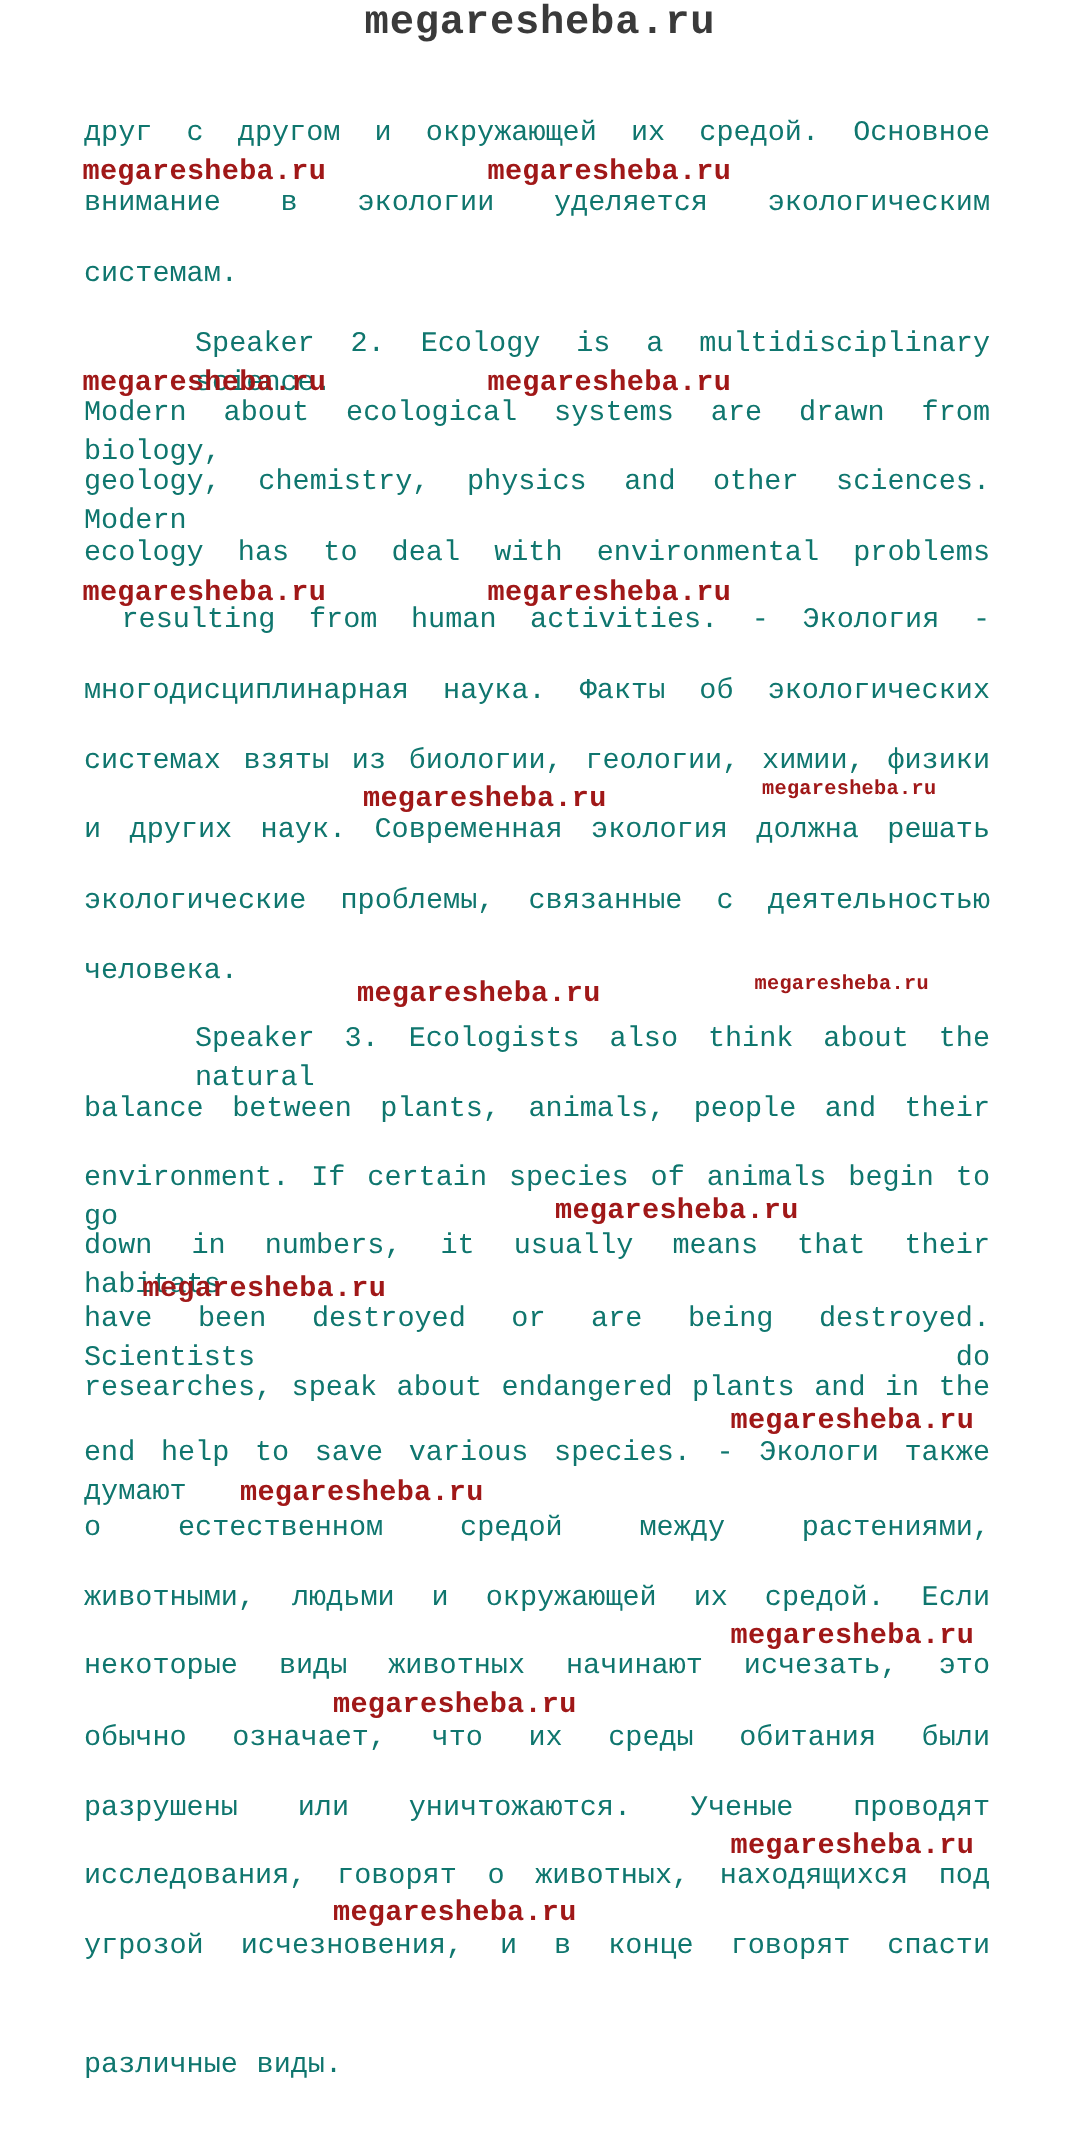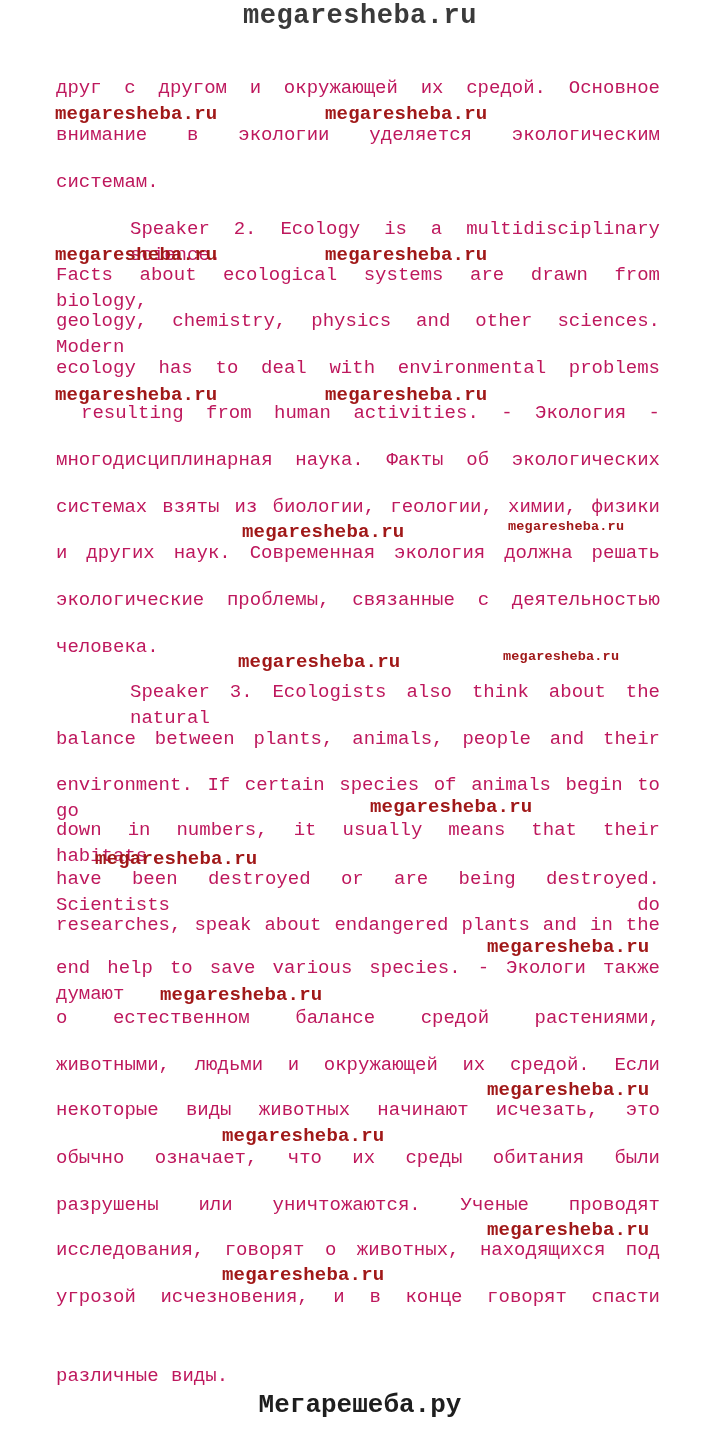--- a/index.html
+++ b/index.html
@@ -35,21 +35,21 @@
     font-size: 26px;
     font-weight: 700;
     color: #1e1e1e;
   }
   .line {
     position: absolute;
     left: 56px;
     right: 60px;
     font-size: 19px;
     line-height: 26px;
-    color: #be185d;
+    color: #0f766e;
     word-spacing: 1px;
   }
   .line.justify {
     text-align: justify;
     text-align-last: justify;
     -moz-text-align-last: justify;
   }
   .line.left {
     text-align: left;
   }
@@ -70,37 +70,37 @@
 <body>
 
 <div class="page">
   <div class="site-header">megaresheba.ru</div>
 
   <div id="content">
       <div class="line justify" style="top: 75px;">друг с другом и окружающей их средой. Основное</div>
       <div class="line justify" style="top: 122px;">внимание в экологии уделяется экологическим</div>
       <div class="line left" style="top: 169px;">системам.</div>
       <div class="line justify indent" style="top: 216px;">Speaker 2. Ecology is a multidisciplinary science.</div>
-      <div class="line justify" style="top: 262px;">Facts about ecological systems are drawn from biology,</div>
+      <div class="line justify" style="top: 262px;">Modern about ecological systems are drawn from biology,</div>
       <div class="line justify" style="top: 308px;">geology, chemistry, physics and other sciences. Modern</div>
       <div class="line justify" style="top: 355px;">ecology has to deal with environmental problems</div>
       <div class="line justify" style="top: 400px; margin-left: 25px;">resulting from human activities. - Экология -</div>
       <div class="line justify" style="top: 447px;">многодисциплинарная наука. Факты об экологических</div>
       <div class="line justify" style="top: 494px;">системах взяты из биологии, геологии, химии, физики</div>
       <div class="line justify" style="top: 540px;">и других наук. Современная экология должна решать</div>
       <div class="line justify" style="top: 587px;">экологические проблемы, связанные с деятельностью</div>
       <div class="line left" style="top: 634px;">человека.</div>
       <div class="line justify indent" style="top: 679px;">Speaker 3. Ecologists also think about the natural</div>
       <div class="line justify" style="top: 726px;">balance between plants, animals, people and their</div>
       <div class="line justify" style="top: 772px;">environment. If certain species of animals begin to go</div>
       <div class="line justify" style="top: 817px;">down in numbers, it usually means that their habitats</div>
       <div class="line justify" style="top: 866px;">have been destroyed or are being destroyed. Scientists do</div>
       <div class="line justify" style="top: 912px;">researches, speak about endangered plants and in the</div>
       <div class="line justify" style="top: 955px;">end help to save various species. - Экологи также думают</div>
-      <div class="line justify" style="top: 1005px;">о естественном балансе средой растениями,</div>
+      <div class="line justify" style="top: 1005px;">о естественном средой между растениями,</div>
       <div class="line justify" style="top: 1052px;">животными, людьми и окружающей их средой. Если</div>
       <div class="line justify" style="top: 1097px;">некоторые виды животных начинают исчезать, это</div>
       <div class="line justify" style="top: 1145px;">обычно означает, что их среды обитания были</div>
       <div class="line justify" style="top: 1192px;">разрушены или уничтожаются. Ученые проводят</div>
       <div class="line justify" style="top: 1237px;">исследования, говорят о животных, находящихся под</div>
       <div class="line justify" style="top: 1284px;">угрозой исчезновения, и в конце говорят спасти</div>
       <div class="line left" style="top: 1327px; margin-top: 36px;">различные виды.</div>
       <span class="watermark md" style="left: 55px; top: 103px; color: rgb(160, 24, 24);">megaresheba.ru</span>
       <span class="watermark md" style="left: 325px; top: 103px; color: rgb(160, 24, 24);">megaresheba.ru</span>
       <span class="watermark md" style="left: 55px; top: 244px; color: rgb(160, 24, 24);">megaresheba.ru</span>
@@ -114,14 +114,13 @@
       <span class="watermark md" style="left: 370px; top: 796px; color: rgb(160, 24, 24);">megaresheba.ru</span>
       <span class="watermark md" style="left: 95px; top: 848px; color: rgb(160, 24, 24);">megaresheba.ru</span>
       <span class="watermark md" style="left: 487px; top: 936px; color: rgb(160, 24, 24);">megaresheba.ru</span>
       <span class="watermark md" style="left: 160px; top: 984px; color: rgb(160, 24, 24);">megaresheba.ru</span>
       <span class="watermark md" style="left: 487px; top: 1079px; color: rgb(160, 24, 24);">megaresheba.ru</span>
       <span class="watermark md" style="left: 222px; top: 1125px; color: rgb(160, 24, 24);">megaresheba.ru</span>
       <span class="watermark md" style="left: 487px; top: 1219px; color: rgb(160, 24, 24);">megaresheba.ru</span>
       <span class="watermark md" style="left: 222px; top: 1264px; color: rgb(160, 24, 24);">megaresheba.ru</span>
     </div>
 
-  <div class="site-footer">Мегарешеба.ру</div>
 </div>
 
 </body></html>

